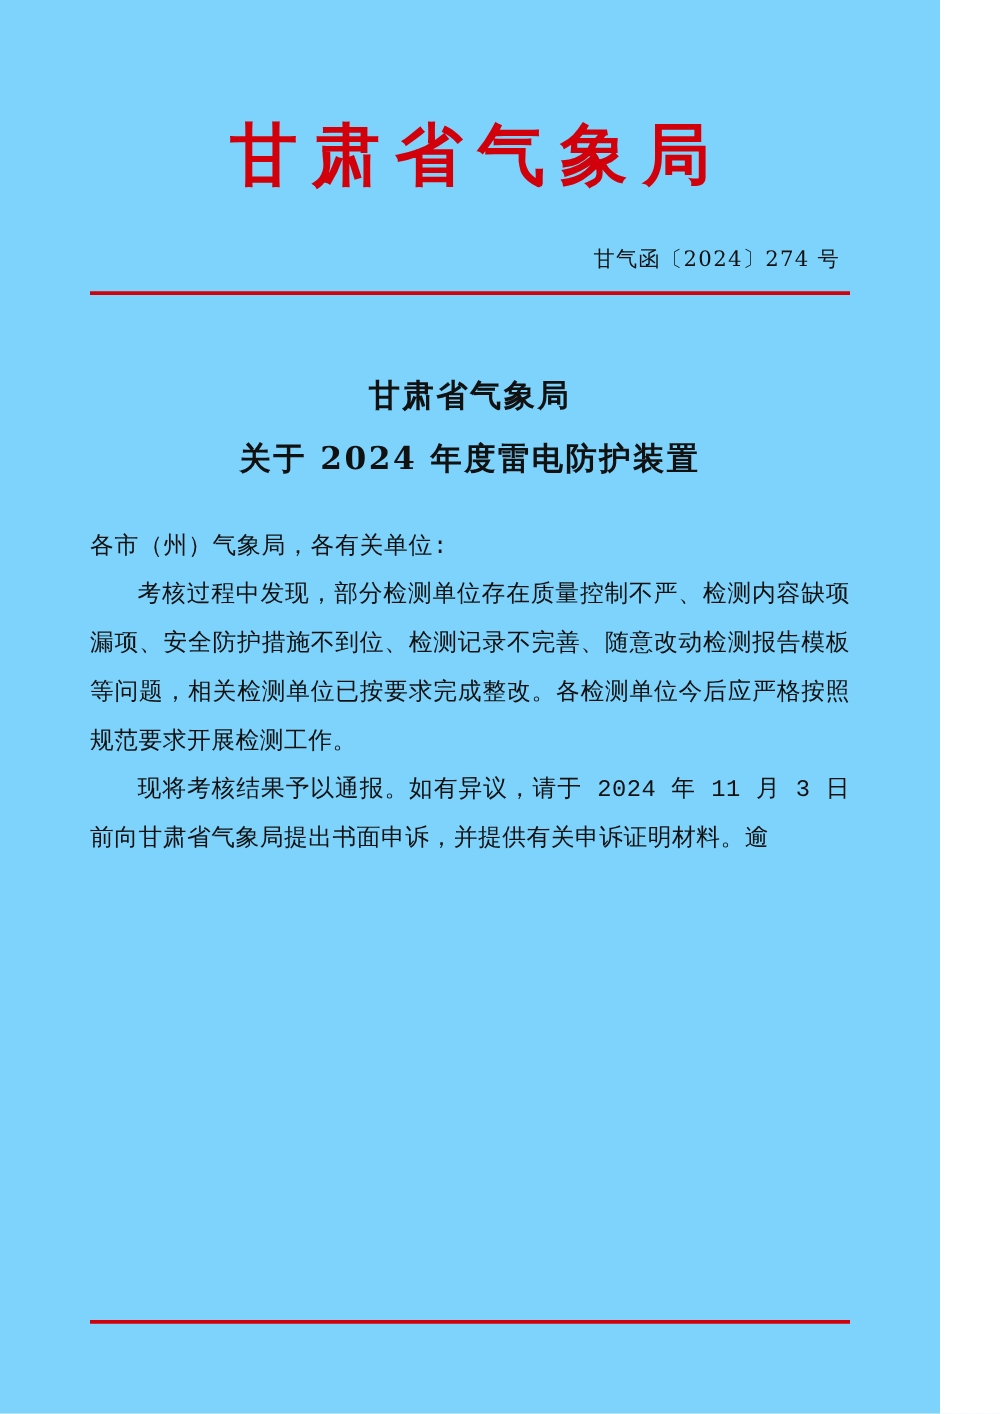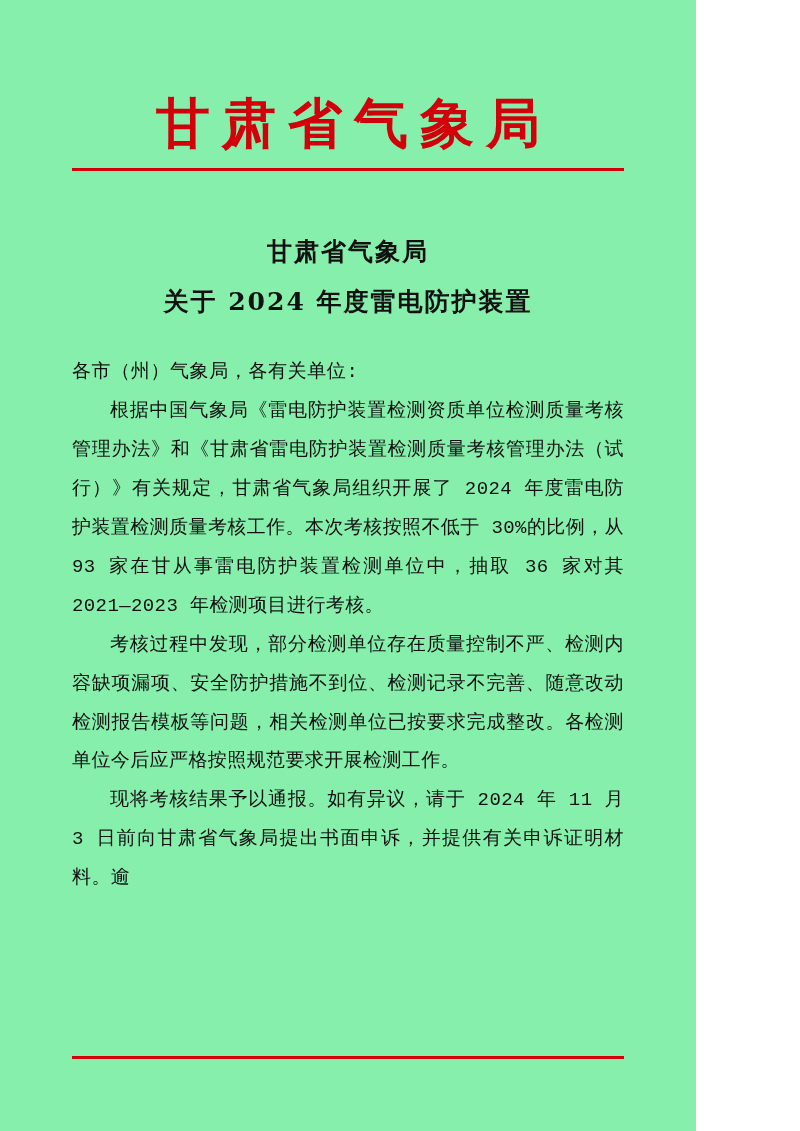--- a/index.html
+++ b/index.html
@@ -10,26 +10,26 @@
   body {
     width: 800px;
     height: 1131px;
     font-family: "DejaVu Serif", "Liberation Serif", serif;
     color: #111111;
     position: relative;
     overflow: hidden;
   }
 
   .page {
-    width: 696px;
+    width: 752px;
     height: 1131px;
     box-sizing: border-box;
     padding: 0 72px;
     position: relative;
-    background: #86efac;
+    background: #7dd3fc;
   }
 
   
   .letterhead {
     padding-top: 92px;
     text-align: center;
   }
   .letterhead-title {
     color: #d2000a;
     font-family: "DejaVu Serif", "Liberation Serif", serif;
@@ -105,31 +105,33 @@
 </style>
 </head>
 <body>
 
 <div class="page">
 
   <div class="letterhead">
     <div class="letterhead-title">甘肃省气象局</div>
   </div>
 
+  <div class="doc-number-row">
+    <span class="doc-number">甘气函〔2024〕274 号</span>
+  </div>
 
   <div class="red-rule"></div>
 
   <div class="title-block">
     <div class="title-line">甘肃省气象局</div>
     <div class="title-line">关于 2024 年度雷电防护装置</div>
   </div>
 
   <div class="body-block">
     <div class="salutation">各市（州）气象局，各有关单位:</div>
-    <p class="para">根据中国气象局《雷电防护装置检测资质单位检测质量考核管理办法》和《甘肃省雷电防护装置检测质量考核管理办法（试行）》有关规定，甘肃省气象局组织开展了 2024 年度雷电防护装置检测质量考核工作。本次考核按照不低于 30%的比例，从 93 家在甘从事雷电防护装置检测单位中，抽取 36 家对其 2021—2023 年检测项目进行考核。</p>
     <p class="para">考核过程中发现，部分检测单位存在质量控制不严、检测内容缺项漏项、安全防护措施不到位、检测记录不完善、随意改动检测报告模板等问题，相关检测单位已按要求完成整改。各检测单位今后应严格按照规范要求开展检测工作。</p>
     <p class="para">现将考核结果予以通报。如有异议，请于 2024 年 11 月 3 日前向甘肃省气象局提出书面申诉，并提供有关申诉证明材料。逾</p>
   </div>
 
   <div class="footer-rule-wrap">
     <div class="footer-rule"></div>
   </div>
 
 </div>
 

